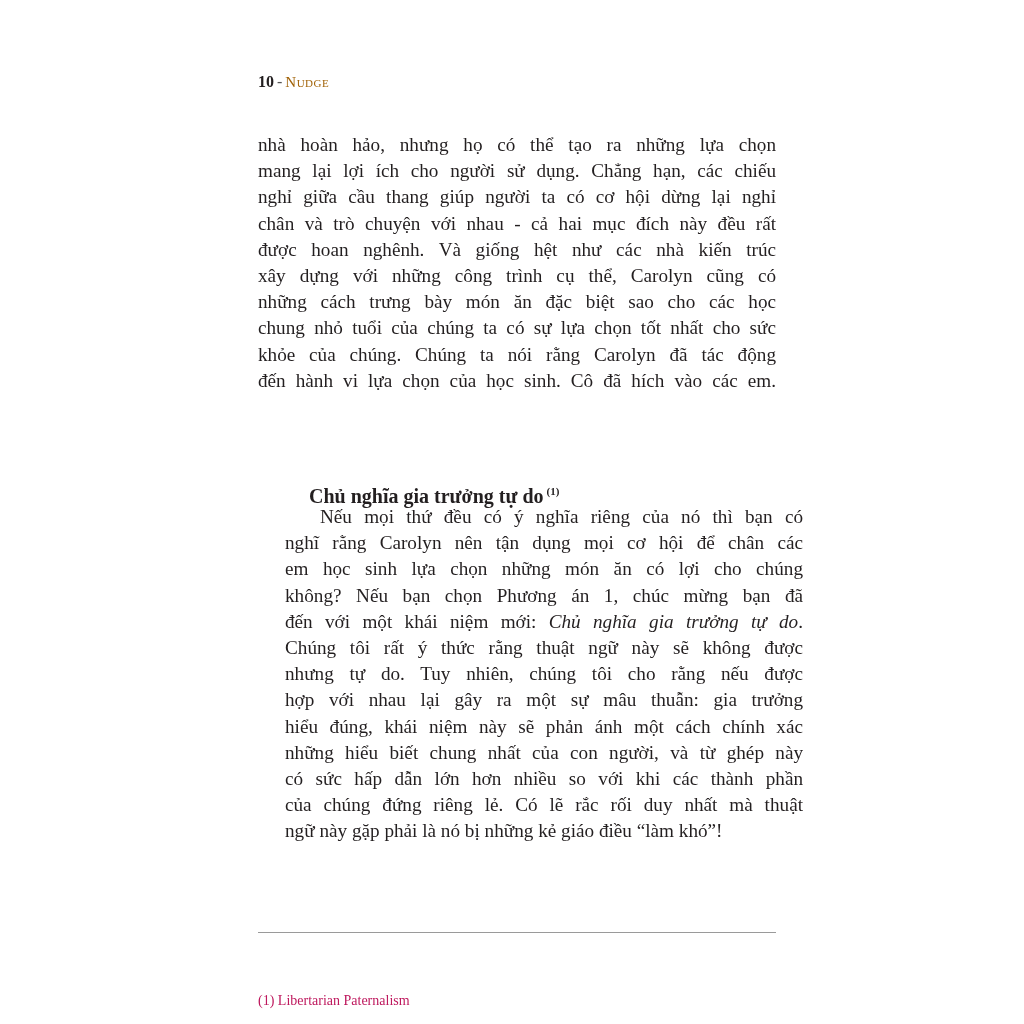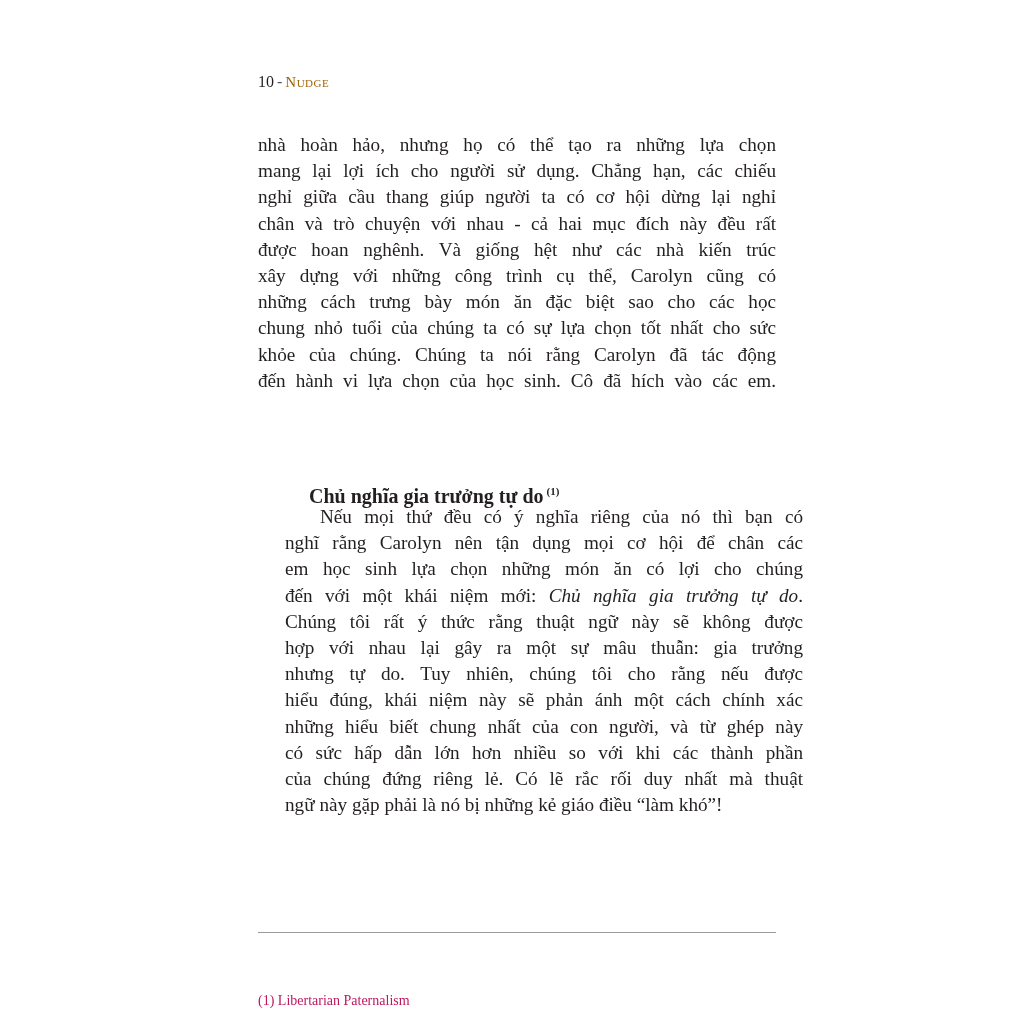--- a/index.html
+++ b/index.html
@@ -24,21 +24,21 @@
     }
     .running-head {
       position: absolute;
       top: 72px;
       left: 0;
       font-size: 16px;
       line-height: 20px;
       white-space: nowrap;
     }
     .running-head .page-num {
-      font-weight: normal;
+      font-weight: bold;
       color: #231f20;
       text-align: center;
     }
     .running-head .sep {
       color: #555;
       margin: 0 3px;
     }
     .running-head .book-title {
       color: #a16207;
       font-variant: small-caps;
@@ -126,24 +126,25 @@
     <span class="line">khỏe của chúng. Chúng ta nói rằng Carolyn đã tác động</span>
     <span class="line">đến hành vi lựa chọn của học sinh. Cô đã hích vào các em.</span>
   </div>
 
   <h2 class="section-heading"><span>Chủ nghĩa gia trưởng tự do</span><sup>(1)</sup></h2>
 
   <div class="para" id="para-2">
     <span class="line indent">Nếu mọi thứ đều có ý nghĩa riêng của nó thì bạn có</span>
     <span class="line">nghĩ rằng Carolyn nên tận dụng mọi cơ hội để chân các</span>
     <span class="line">em học sinh lựa chọn những món ăn có lợi cho chúng</span>
+    <span class="line">không? Nếu bạn chọn Phương án 1, chúc mừng bạn đã</span>
     <span class="line"><span>đến với một khái niệm mới: </span><em>Chủ nghĩa gia trưởng tự do</em><span>.</span></span>
     <span class="line">Chúng tôi rất ý thức rằng thuật ngữ này sẽ không được</span>
+    <span class="line">nhưng tự do. Tuy nhiên, chúng tôi cho rằng nếu được</span>
     <span class="line">hợp với nhau lại gây ra một sự mâu thuẫn: gia trưởng</span>
-    <span class="line">nhưng tự do. Tuy nhiên, chúng tôi cho rằng nếu được</span>
     <span class="line">hiểu đúng, khái niệm này sẽ phản ánh một cách chính xác</span>
     <span class="line">những hiểu biết chung nhất của con người, và từ ghép này</span>
     <span class="line">có sức hấp dẫn lớn hơn nhiều so với khi các thành phần</span>
     <span class="line">của chúng đứng riêng lẻ. Có lẽ rắc rối duy nhất mà thuật</span>
     <span class="line last">ngữ này gặp phải là nó bị những kẻ giáo điều “làm khó”!</span>
   </div>
 
   <div class="footnote-rule"></div>
   <div class="footnote">(1) Libertarian Paternalism</div>
 

